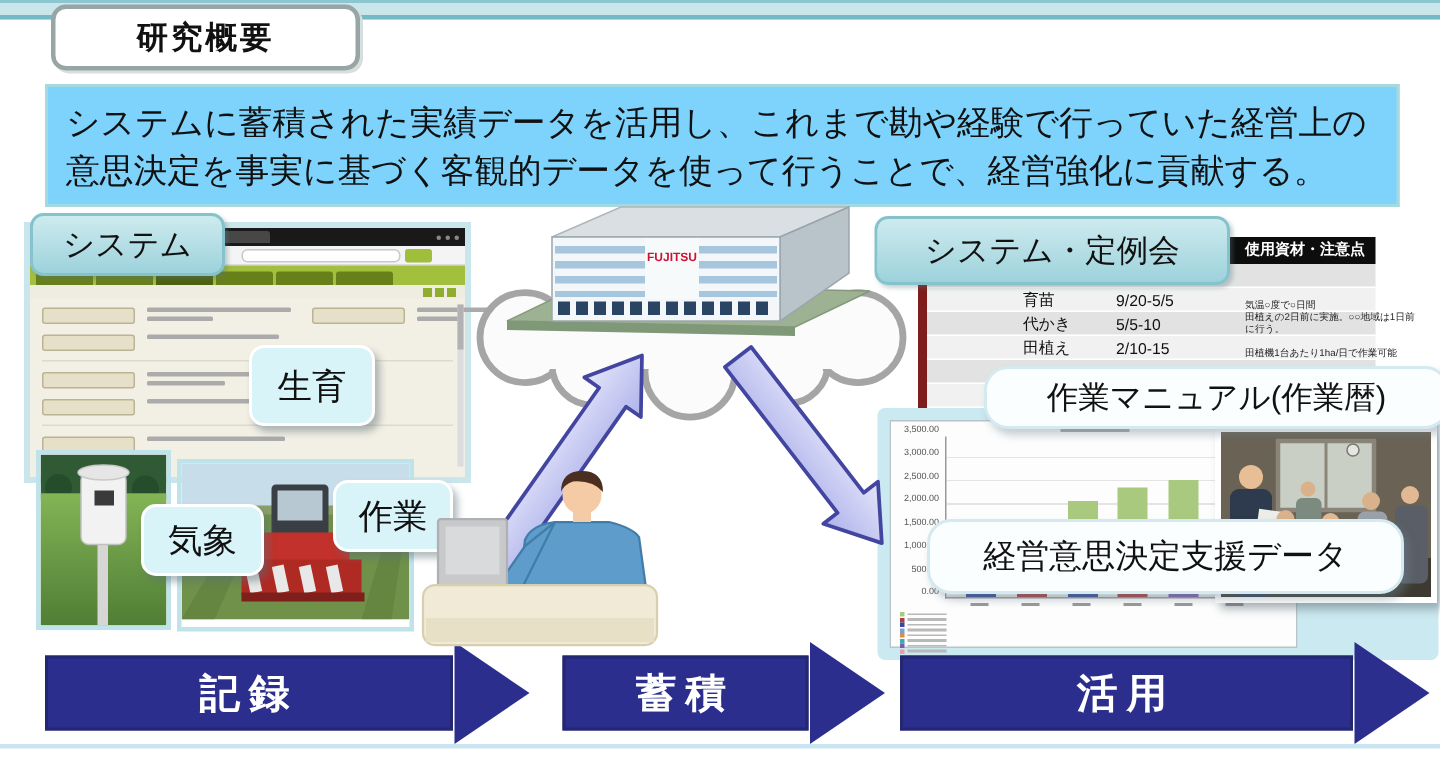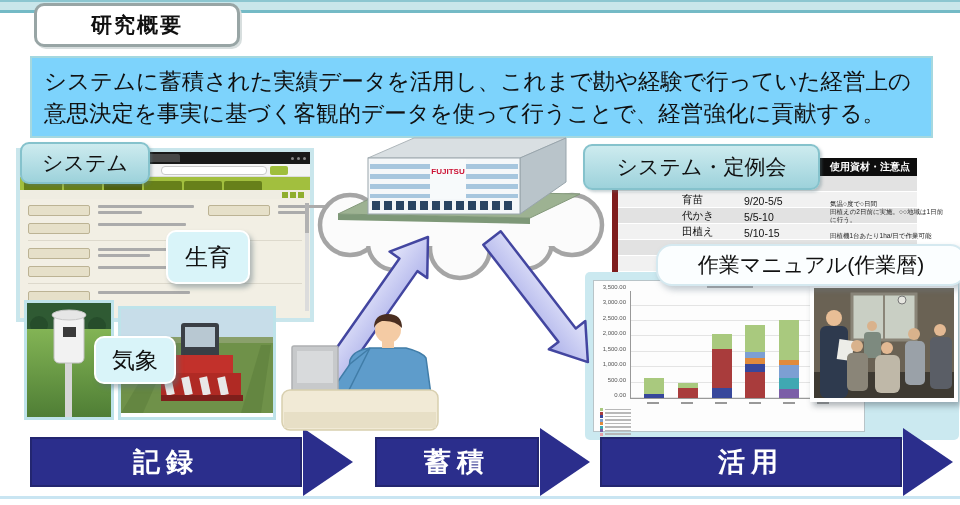--- a/index.html
+++ b/index.html
@@ -225,20 +225,21 @@
       <rect x="48" y="46" width="64" height="24" fill="#C2312B"></rect>
       <rect x="40" y="64" width="80" height="24" fill="#B02A24"></rect>
       <rect x="44" y="68" width="8" height="18" fill="#E8E8E8" transform="rotate(-12 48 77)"></rect>
       <rect x="62" y="68" width="8" height="18" fill="#E8E8E8" transform="rotate(-12 66 77)"></rect>
       <rect x="80" y="68" width="8" height="18" fill="#E8E8E8" transform="rotate(-12 84 77)"></rect>
       <rect x="98" y="68" width="8" height="18" fill="#E8E8E8" transform="rotate(-12 102 77)"></rect>
       <rect x="40" y="86" width="82" height="6" fill="#7E1F1B"></rect>
     </svg>
   </div>
   <div class="abs tag" style="left:94px;top:336px;width:82px;height:48px">気象</div>
+  <div class="abs tag" style="left:222px;top:320px;width:80px;height:48px">作業</div>
 
   <div class="abs cyan-panel"></div>
 
   <div class="abs rtable">
     <div class="rt-head">
       <div class="c1"></div>
         <div class="c2"></div>
         <div class="c3"></div>
       <div class="c4">使用資材・注意点</div>
     </div>
@@ -256,21 +257,21 @@
     </div>
     <div class="rt-row odd">
       <div class="c1"></div>
       <div class="c2">代かき</div>
       <div class="c3">5/5-10</div>
       <div class="c4">田植えの2日前に実施。○○地域は1日前に行う。</div>
     </div>
     <div class="rt-row even">
       <div class="c1"></div>
       <div class="c2">田植え</div>
-      <div class="c3">5/10-15</div>
+      <div class="c3">2/10-15</div>
       <div class="c4">田植機1台あたり1ha/日で作業可能</div>
     </div>
     <div class="rt-row odd"></div>
     <div class="rt-row even"></div>
   </div>
 
   <div class="abs teal-label" style="left:583px;top:144px;width:237px;height:46px">システム・定例会</div>
 
   <div class="abs white-label" style="left:656px;top:244px;width:310px;height:42px">作業マニュアル(作業暦)</div>
 
@@ -381,20 +382,21 @@
         <rect x="33" y="65" width="21" height="38" rx="5" fill="#8A8578"></rect>
       <circle cx="73" cy="60" r="6" fill="#E3B993"></circle>
         <rect x="61" y="67" width="25" height="38" rx="6" fill="#BFB8A8"></rect>
       <circle cx="100" cy="46" r="6" fill="#D9B28C"></circle>
         <rect x="91" y="53" width="20" height="44" rx="5" fill="#9AA1A8"></rect>
       <circle cx="126" cy="42" r="6" fill="#E3B993"></circle>
         <rect x="116" y="49" width="22" height="52" rx="5" fill="#5A5E66"></rect>
     </svg>
   </div>
 
+  <div class="abs white-label" style="left:618px;top:346px;width:318px;height:50px;font-size:22px">経営意思決定支援データ</div>
 
   <svg class="abs center-svg" width="340" height="310" viewBox="0 0 340 310">
     <defs>
       <linearGradient id="ag" x1="0" y1="0" x2="0" y2="1">
         <stop offset="0" stop-color="#E3E5FA"></stop>
           <stop offset="1" stop-color="#AEB2EA"></stop>
       </linearGradient>
     </defs>
 
     <g>

